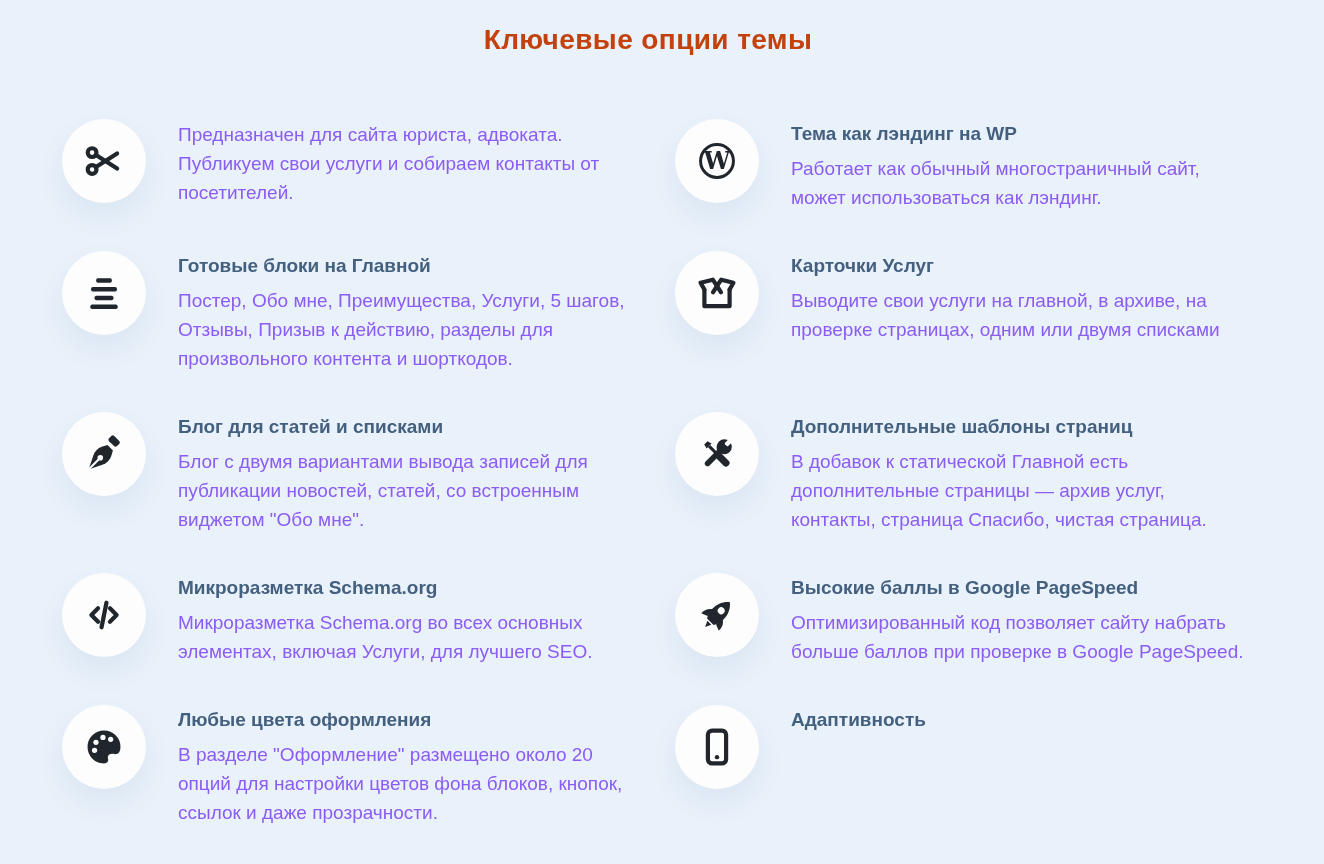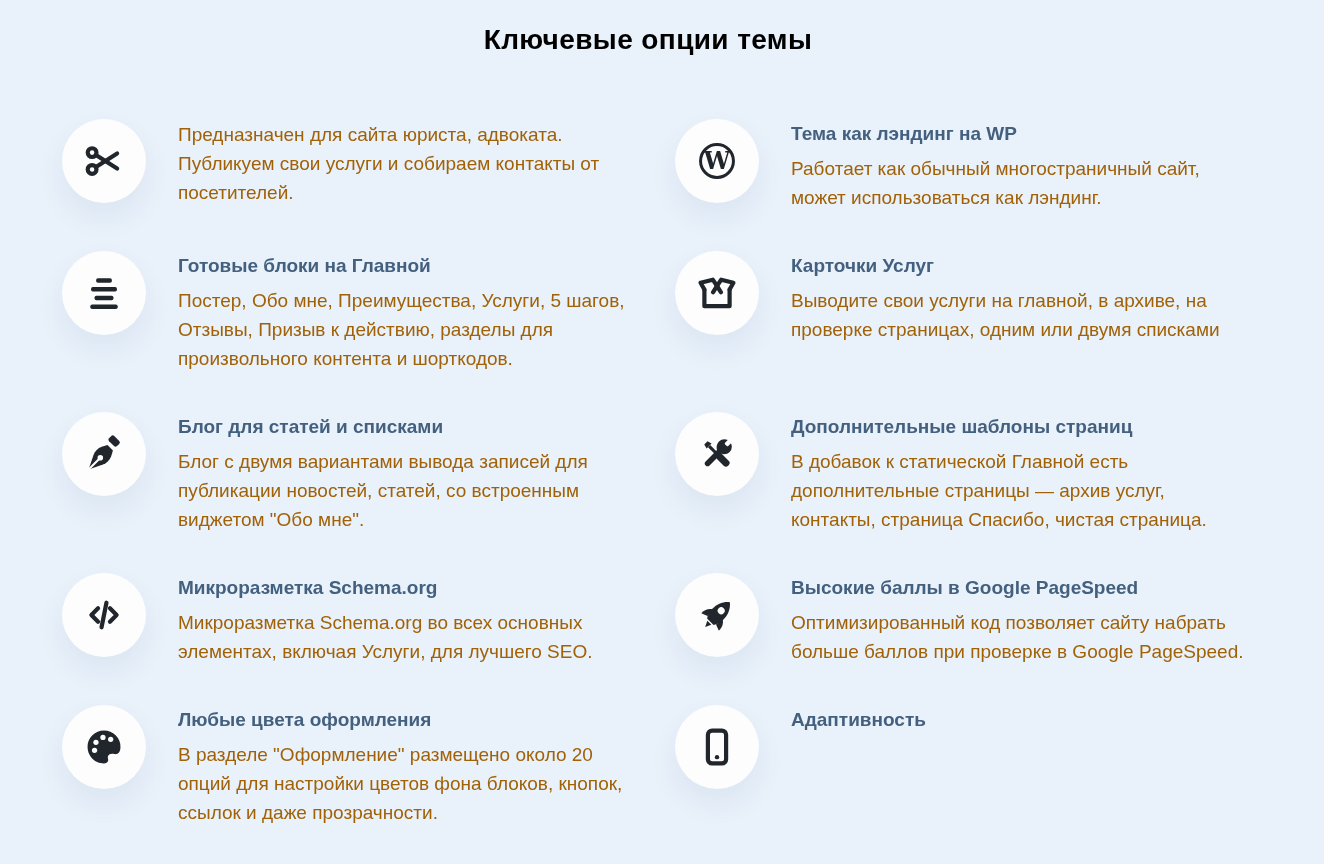--- a/index.html
+++ b/index.html
@@ -15,21 +15,21 @@
   }
   .section {
     padding: 24px 80px 0 62px;
   }
   .section-title {
     margin: 0;
     text-align: center;
     font-size: 28px;
     font-weight: 800;
     letter-spacing: 0.4px;
-    color: #000000;
+    color: #c2410c;
     padding-right: 10px;
   }
   .features-grid {
     margin-top: 63px;
     display: grid;
     grid-template-columns: 1fr 1fr;
     column-gap: 44px;
     row-gap: 39px;
   }
   .feature {
@@ -62,21 +62,21 @@
     font-size: 19px;
     line-height: 28px;
     font-weight: 700;
     color: #44607f;
   }
   .feature-desc {
     margin: 0;
     font-size: 19px;
     line-height: 29px;
     font-weight: 400;
-    color: #a16207;
+    color: #8b5cf6;
     max-width: 455px;
   }
   .ic { fill: #20262b; }
   .ic-stroke { fill: none; stroke: #20262b; stroke-width: 2.4; stroke-linecap: round; stroke-linejoin: round; }
   .ic-hole { fill: #fdfdfe; }
 </style>
 </head>
 <body>
 
 <div class="section">

